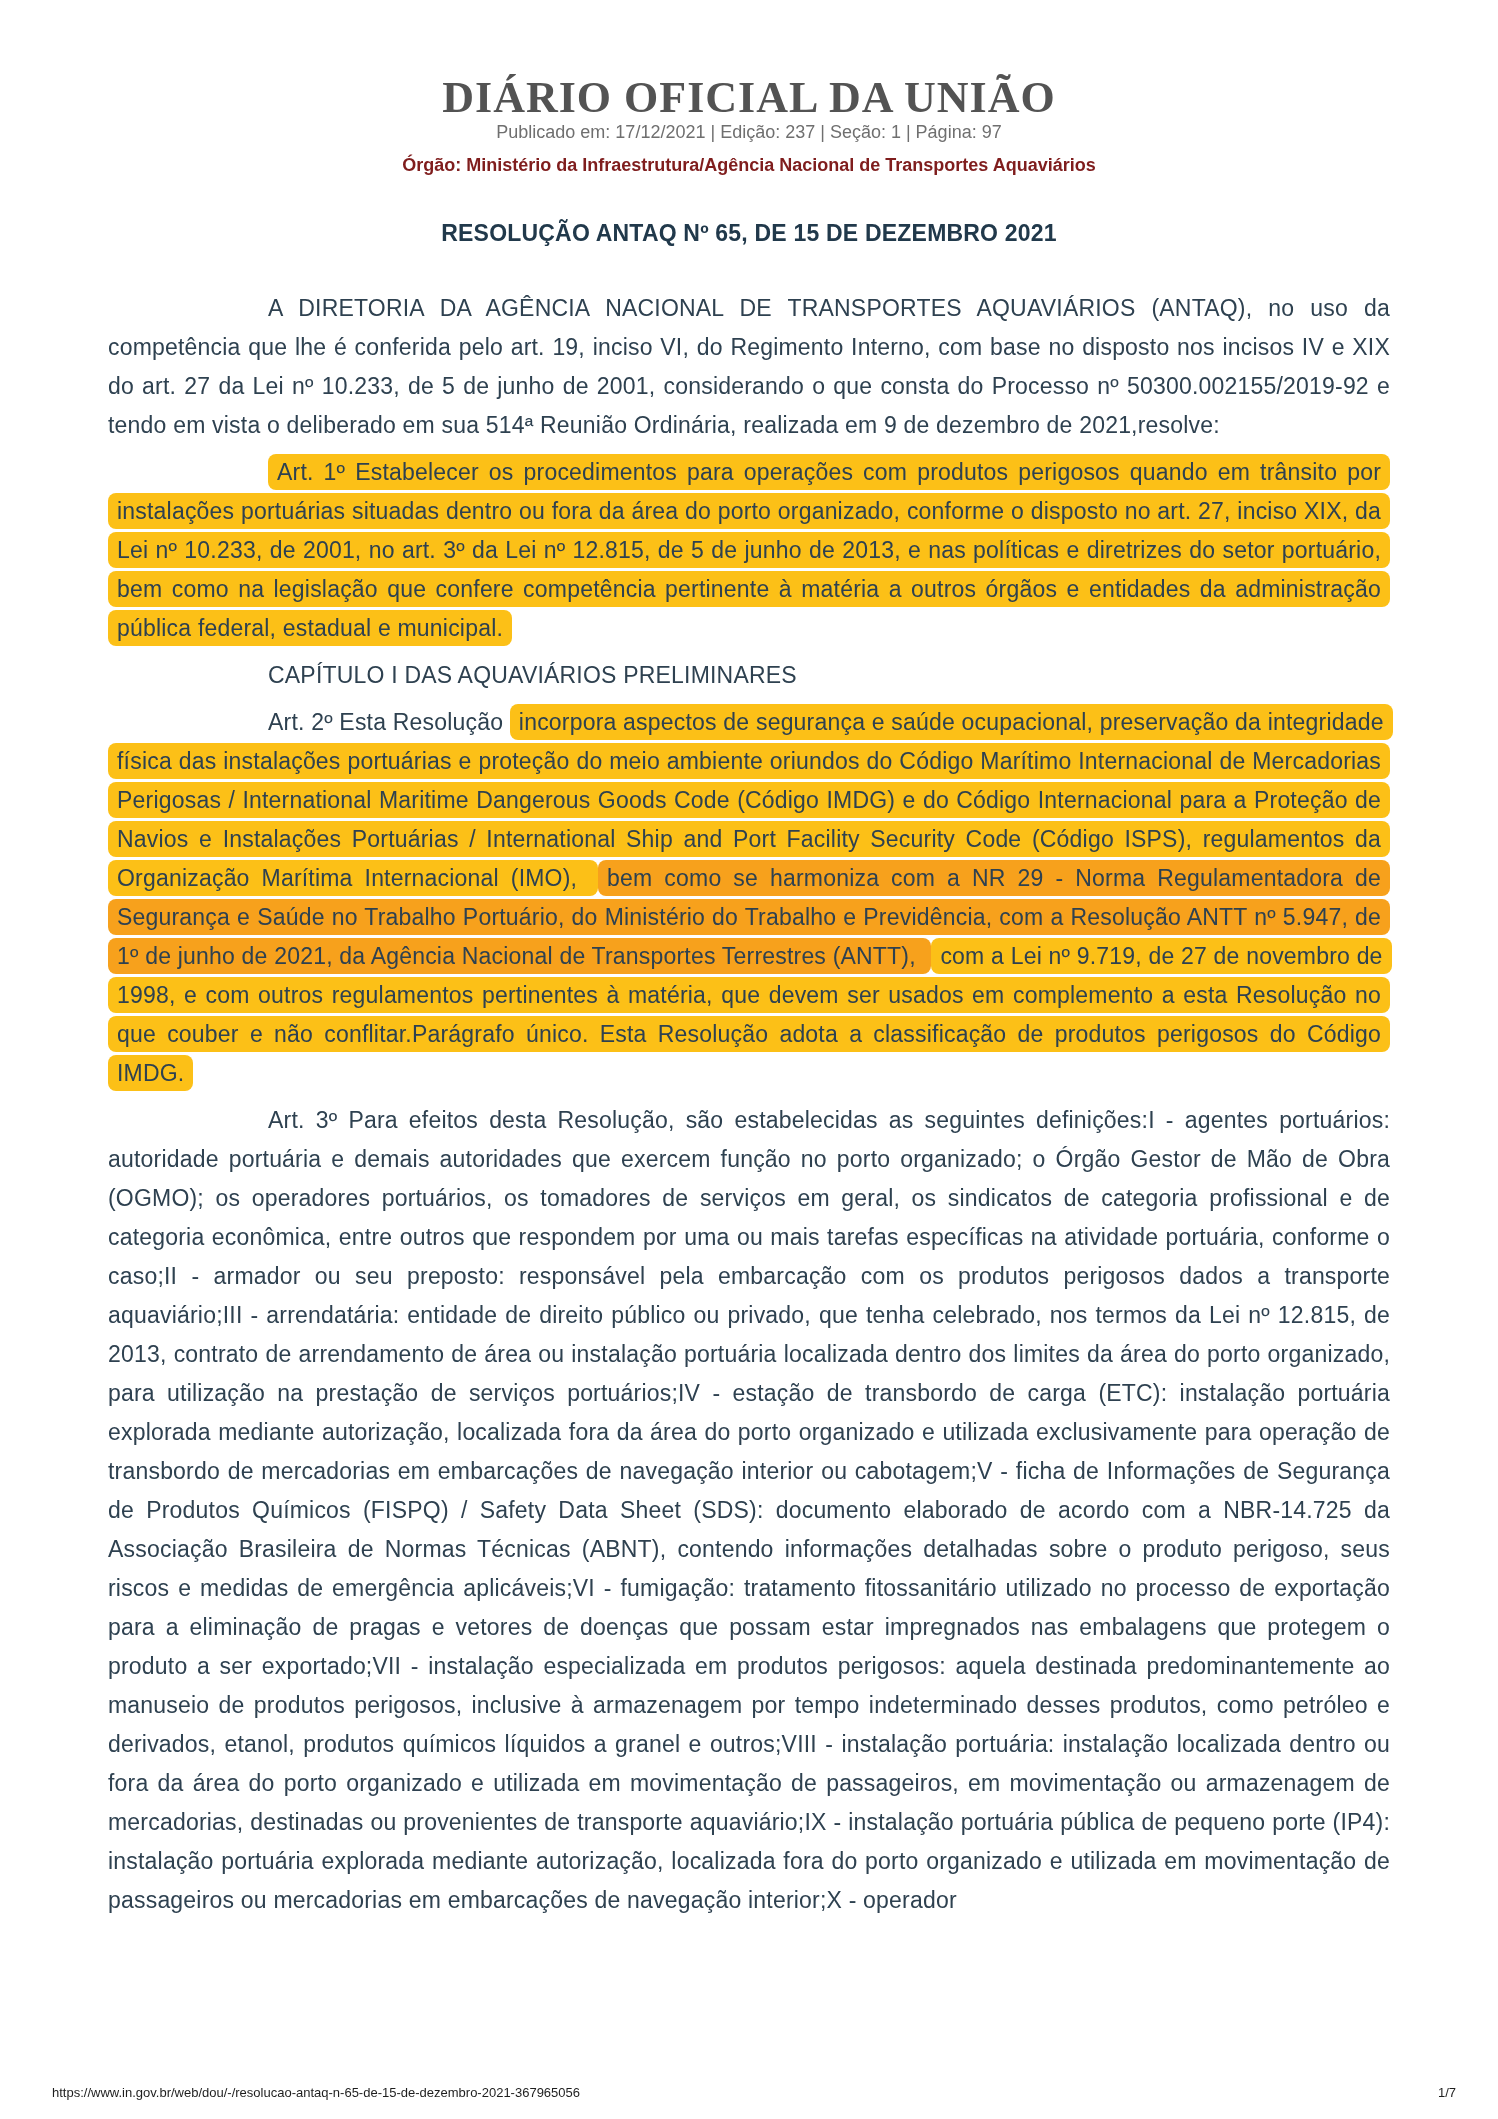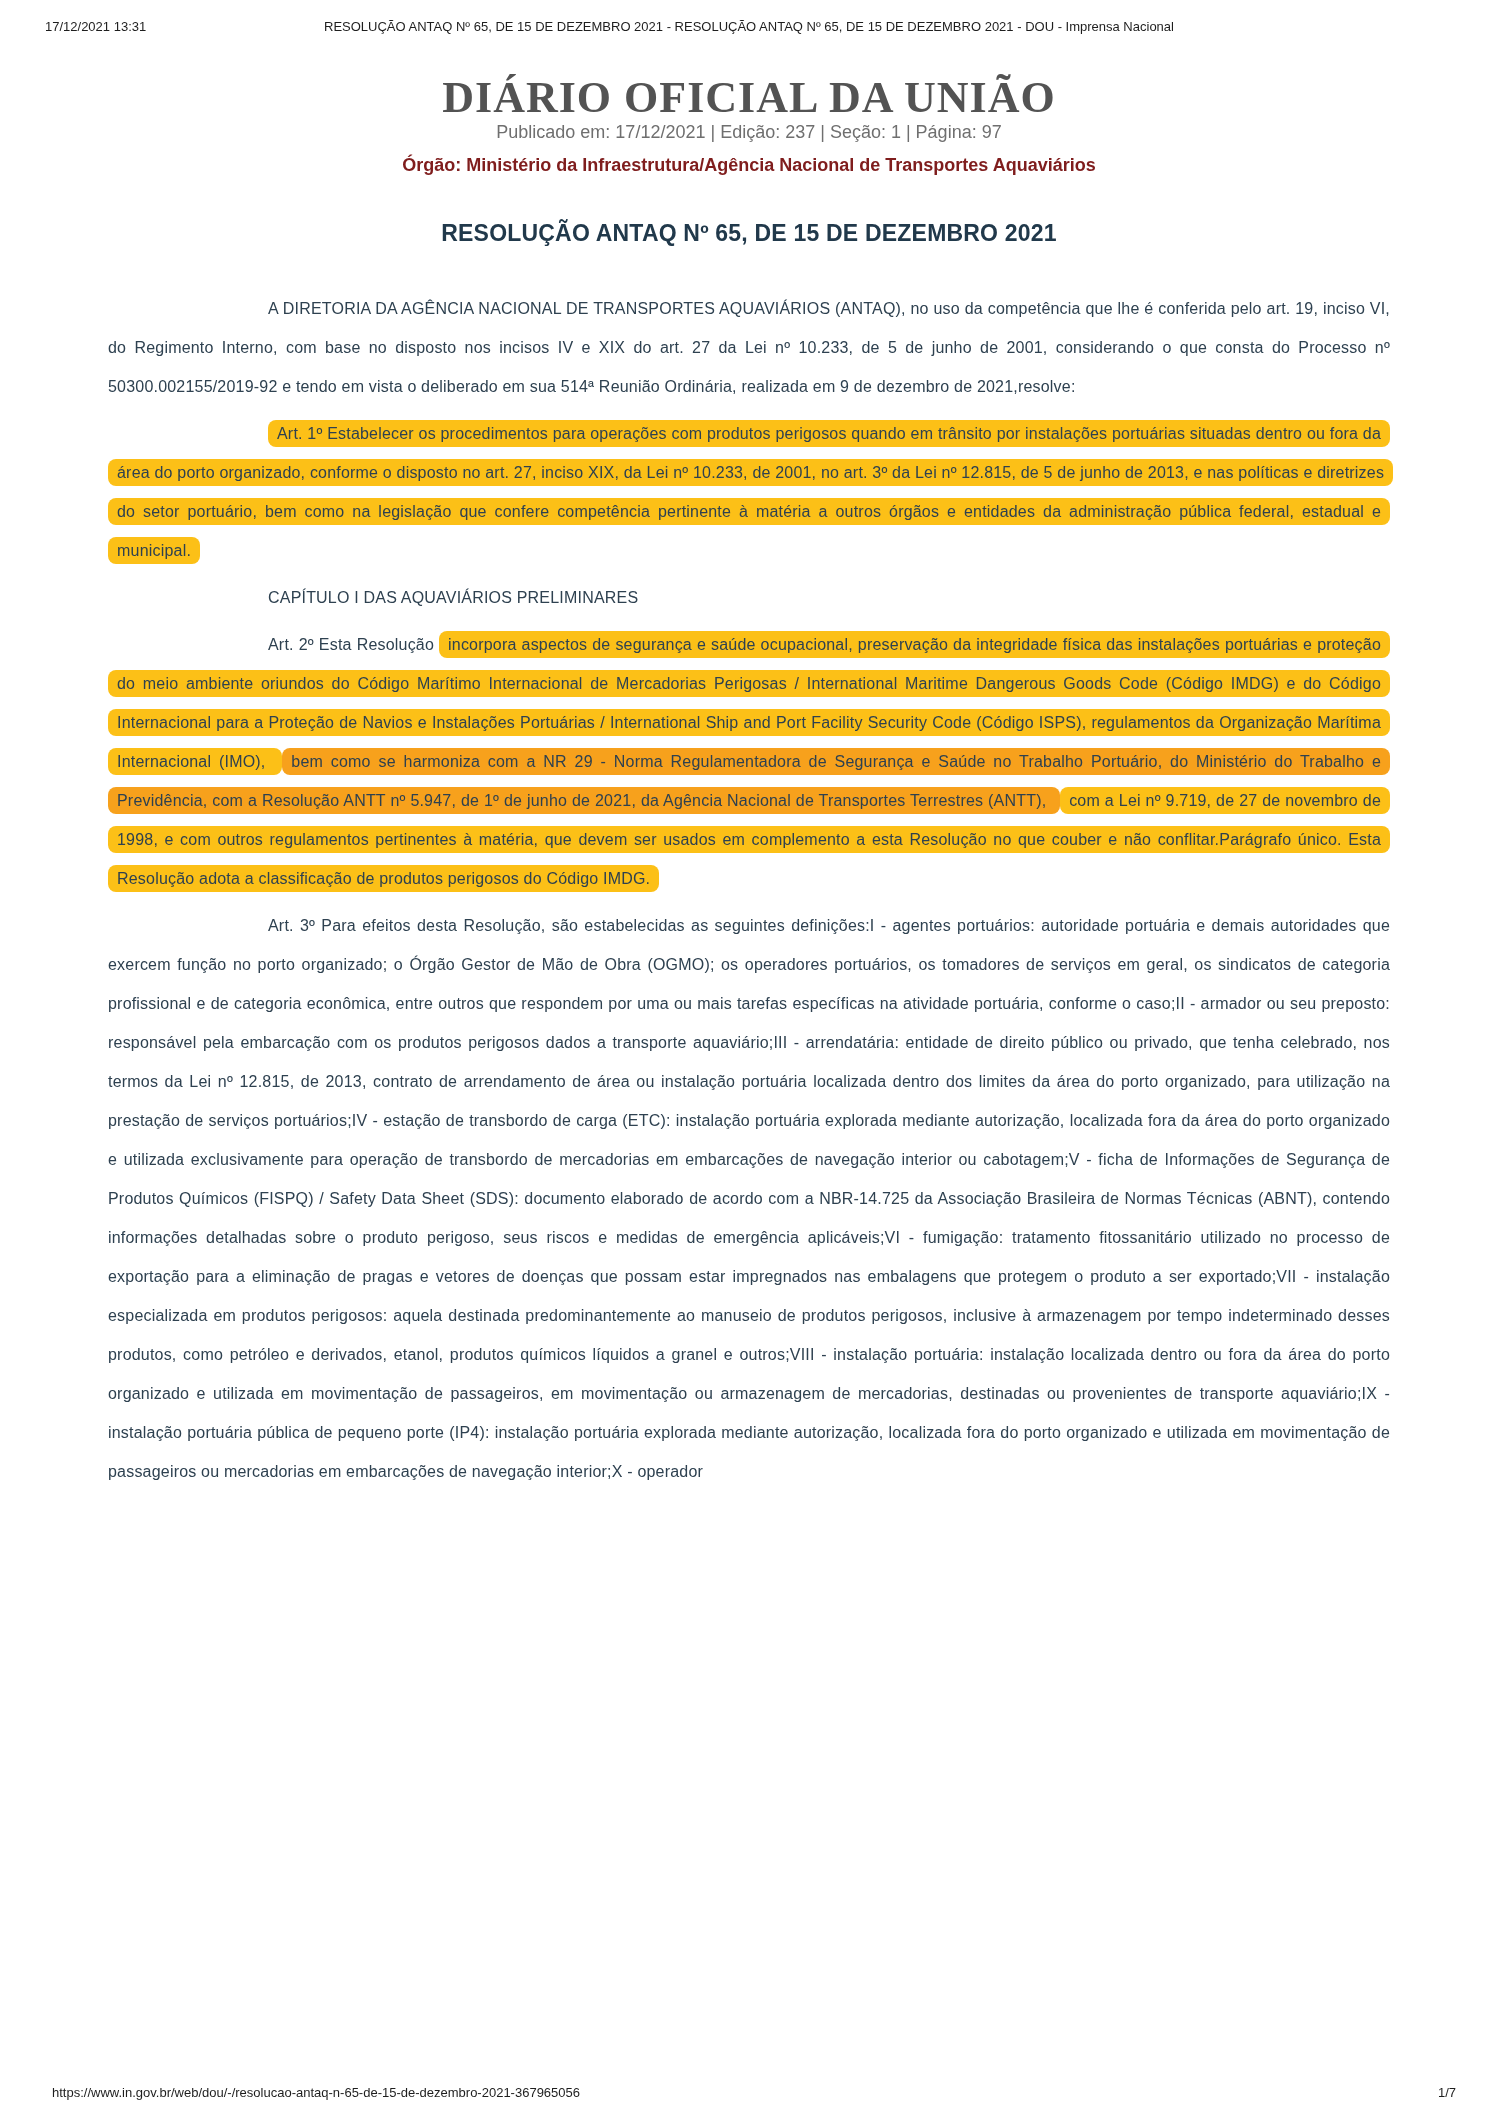--- a/index.html
+++ b/index.html
@@ -39,42 +39,38 @@
     font-family:"Liberation Serif", serif;
     font-weight:700; font-size:44px; line-height:1.1;
     letter-spacing:1px; text-align:center; color:#535353; margin:0;
   }
   .pub-line{ text-align:center; font-size:18px; color:#6f6f6f; margin:0 0 0; }
   .organ-line{ text-align:center; font-size:18px; font-weight:700; color:#7f1d1d; margin:12px 0 0; }
   .doc-title{
     text-align:center; font-size:23px; font-weight:700;
     color:var(--title-text); margin:44px 0 0; letter-spacing:0.2px;
   }
-  .paragraphs{ margin-top:42px; font-size:16px; line-height:39px; letter-spacing:0.2px; }
+  .paragraphs{ margin-top:42px; font-size:23px; line-height:39px; letter-spacing:0.2px; }
   .doc-p{ margin:0 0 8px; text-align:justify; text-indent:160px; }
   .doc-p.chapter{ text-align:left; }
   mark{
     color:inherit;
     background:var(--hl-yellow);
     padding:5px 9px;
     border-radius:8px;
     -webkit-box-decoration-break:clone;
     box-decoration-break:clone;
   }
   mark.hl-orange{ background:var(--hl-orange); }
 </style>
 </head>
 <body>
 
 <div class="page">
 
-  <header class="print-header">
-    <span class="ph-timestamp">17/12/2021 13:31</span>
-    <span class="ph-title">RESOLUÇÃO ANTAQ Nº 65, DE 15 DE DEZEMBRO 2021 - RESOLUÇÃO ANTAQ Nº 65, DE 15 DE DEZEMBRO 2021 - DOU - Imprensa Nacional</span>
-  </header>
 
   <main class="content">
     <h1 class="masthead-title">DIÁRIO OFICIAL DA UNIÃO</h1>
     <p class="pub-line">Publicado em: 17/12/2021 | Edição: 237 | Seção: 1 | Página: 97</p>
     <p class="organ-line">Órgão: Ministério da Infraestrutura/Agência Nacional de Transportes Aquaviários</p>
 
     <h2 class="doc-title">RESOLUÇÃO ANTAQ Nº 65, DE 15 DE DEZEMBRO 2021</h2>
 
     <div class="paragraphs">
       <p class="doc-p"><span>A DIRETORIA DA AGÊNCIA NACIONAL DE TRANSPORTES AQUAVIÁRIOS (ANTAQ), no uso da competência que lhe é conferida pelo art. 19, inciso VI, do Regimento Interno, com base no disposto nos incisos IV e XIX do art. 27 da Lei nº 10.233, de 5 de junho de 2001, considerando o que consta do Processo nº 50300.002155/2019-92 e tendo em vista o deliberado em sua 514ª Reunião Ordinária, realizada em 9 de dezembro de 2021,resolve:</span></p>

